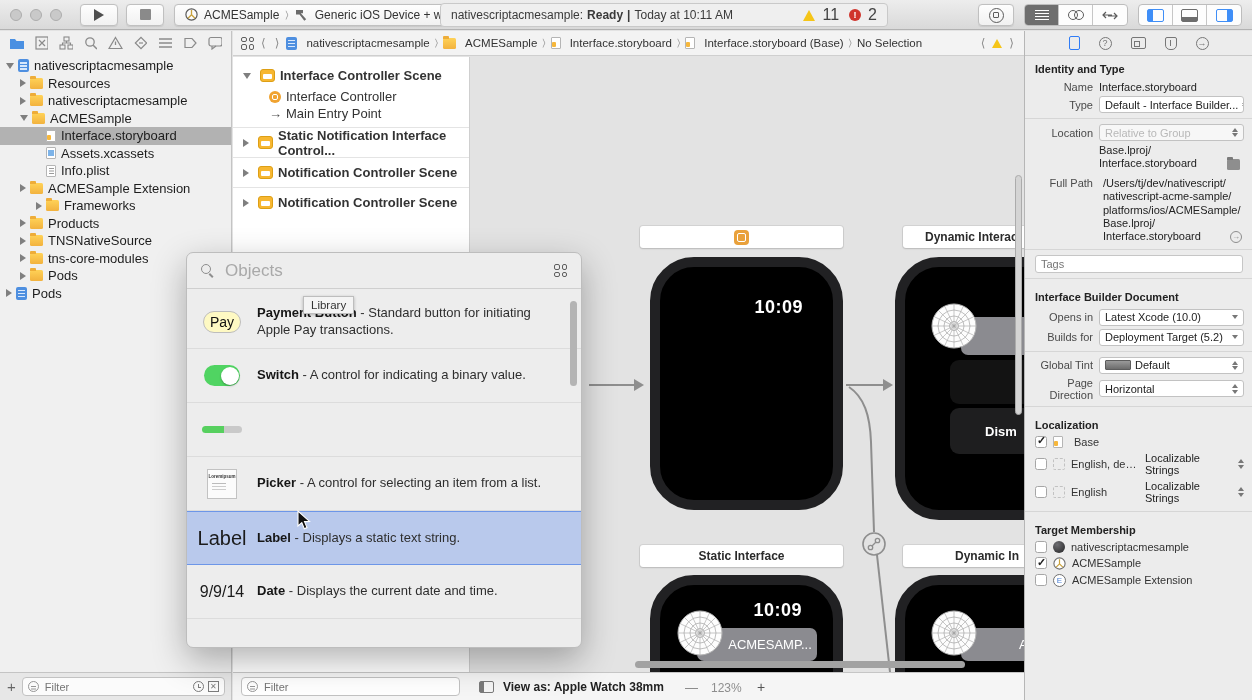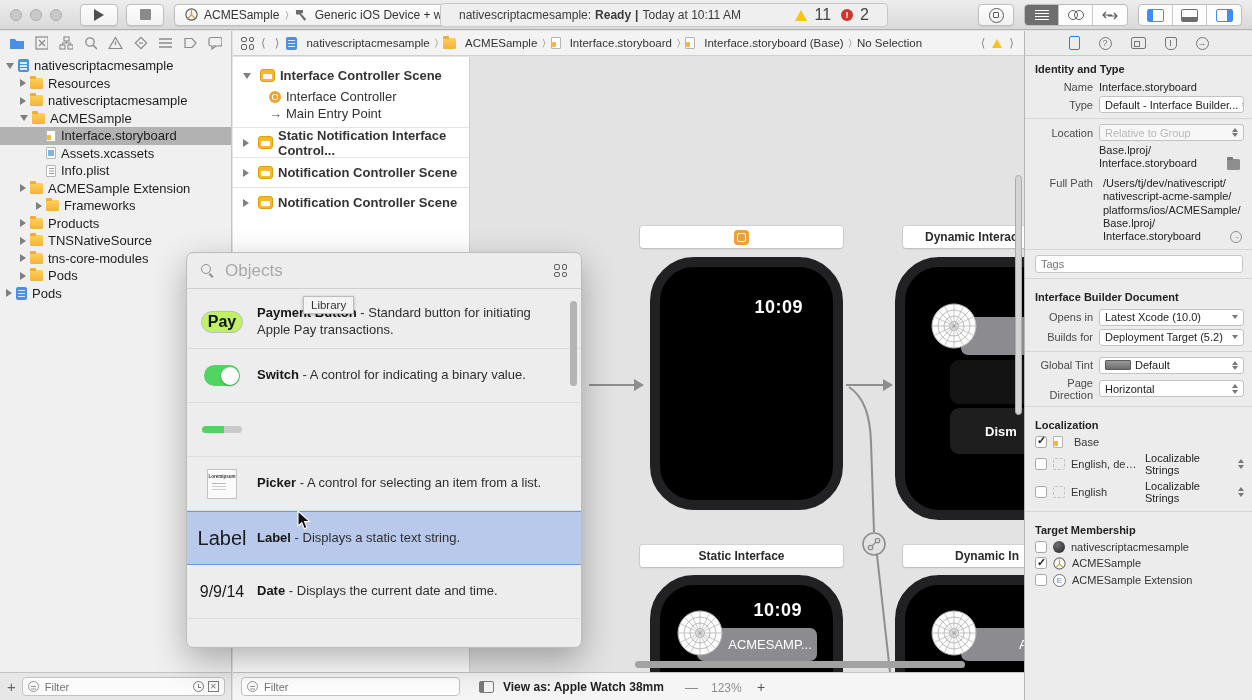--- a/index.html
+++ b/index.html
@@ -15,21 +15,21 @@
   .tl:first-child{margin-left:10px;}
   .tb-btn{height:22px;border:1px solid #c0c0c0;border-radius:4px;background:linear-gradient(#fefefe,#f1f1f1);
     display:flex;align-items:center;justify-content:center;box-shadow:0 .5px 1px rgba(0,0,0,.08);}
   .play{width:38px;margin-left:18px;}
   .play i{width:0;height:0;border-left:10px solid #4e4e4e;border-top:6px solid transparent;border-bottom:6px solid transparent;}
   .stop{width:38px;margin-left:8px;}
   .stop i{width:11px;height:11px;background:#8a8a8a;border-radius:1px;}
   .scheme{margin-left:10px;padding:0 10px;gap:6px;font-size:12px;color:#333;}
   .chev{color:#9a9a9a;font-size:10px;}
   .status{position:absolute;left:440px;top:3px;width:448px;height:24px;background:#efefef;
-    border:1px solid #c9c9c9;border-radius:4px;display:flex;align-items:center;padding:0 18px;font-size:12px;color:#3a3a3a;gap:4px;}
+    border:1px solid #c9c9c9;border-radius:4px;display:flex;align-items:center;padding:0 10px;font-size:12px;color:#3a3a3a;gap:4px;}
   .warn-tri{width:0;height:0;border-left:6px solid transparent;border-right:6px solid transparent;
     border-bottom:11px solid #f5c518;position:relative;margin-left:auto;}
   .err-dot{width:12px;height:12px;border-radius:50%;background:#d0342c;color:#fff;font-size:9px;font-weight:bold;
     display:flex;align-items:center;justify-content:center;margin-left:6px;}
   .cnt{font-size:16px;color:#444;margin-left:3px;}
   .tb-right{position:absolute;right:10px;top:4px;display:flex;gap:10px;}
   .seg{display:flex;border:1px solid #bdbdbd;border-radius:4px;overflow:hidden;height:22px;background:#fdfdfd;}
   .seg .cell{width:34px;display:flex;align-items:center;justify-content:center;border-right:1px solid #c6c6c6;}
   .seg .cell:last-child{border-right:none;}
   .seg .on{background:#6e6e6e;}
@@ -176,22 +176,22 @@
   .mag::before{content:"";position:absolute;width:8px;height:8px;border:1.6px solid #8e8e8e;border-radius:50%;}
   .mag::after{content:"";position:absolute;left:9px;top:9px;width:5px;height:1.8px;background:#8e8e8e;transform:rotate(45deg);transform-origin:0 0;}
   .psearch{flex:1;border:none;outline:none;background:transparent;font-size:17px;color:#555;font-family:"Liberation Sans",sans-serif;}
   .psearch::placeholder{color:#a9a9a9;}
   .plist{padding-top:6px;}
   .lib-row{height:54px;display:flex;align-items:center;gap:12px;padding:0 18px 0 12px;border-bottom:1px solid #dcdcdc;}
   .lib-row.sel{background:#b9c9ec;border-top:1px solid #6d96e8;border-bottom:1px solid #6d96e8;}
   .thumb{width:46px;display:flex;justify-content:center;flex:none;}
   .libtext{font-size:13px;color:#2e2e2e;line-height:1.25;}
   .libtext b{color:#161616;}
-  .th-pay{min-width:36px;height:22px;border:1px solid #bdbdbd;border-radius:11px;background:#bef264;display:flex;
-    align-items:center;justify-content:center;font-size:16px;font-weight:bold;color:#111;padding:0 6px;}
+  .th-pay{min-width:36px;height:22px;border:1px solid #bdbdbd;border-radius:11px;background:#fef9c3;display:flex;
+    align-items:center;justify-content:center;font-size:14px;font-weight:normal;color:#111;padding:0 6px;}
   .th-switch{width:36px;height:21px;border-radius:11px;background:#50d462;position:relative;}
   .th-switch::after{content:"";position:absolute;right:1.5px;top:1.5px;width:18px;height:18px;border-radius:50%;background:#fff;box-shadow:0 1px 2px rgba(0,0,0,.3);}
   .th-slider{width:40px;height:7px;border-radius:4px;background:linear-gradient(to right,#57d05f 0 55%,#c9c9c9 55% 100%);}
   .th-picker{width:30px;height:30px;border:1px solid #c2c2c2;background:#fbfbfb;font-size:4.5px;font-weight:bold;
     text-align:center;color:#333;padding-top:4px;position:relative;}
   .th-picker::after{content:"";position:absolute;left:4px;right:10px;top:13px;height:1px;background:#bbb;box-shadow:0 3px 0 #ccc,0 6px 0 #ccc;}
   .th-label{font-size:20px;color:#1b1b1b;}
   .th-date{font-size:16px;color:#1b1b1b;}
   .pscroll{position:absolute;right:4px;top:48px;width:7px;height:85px;background:#b4b4b4;border-radius:4px;}
 

